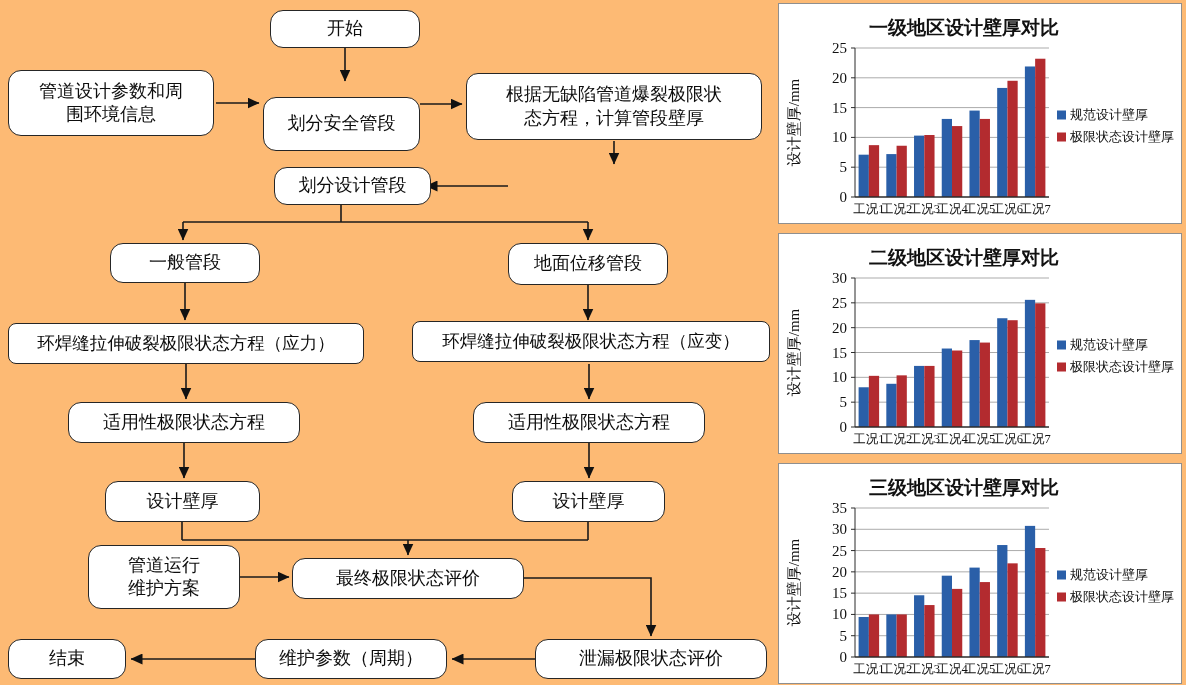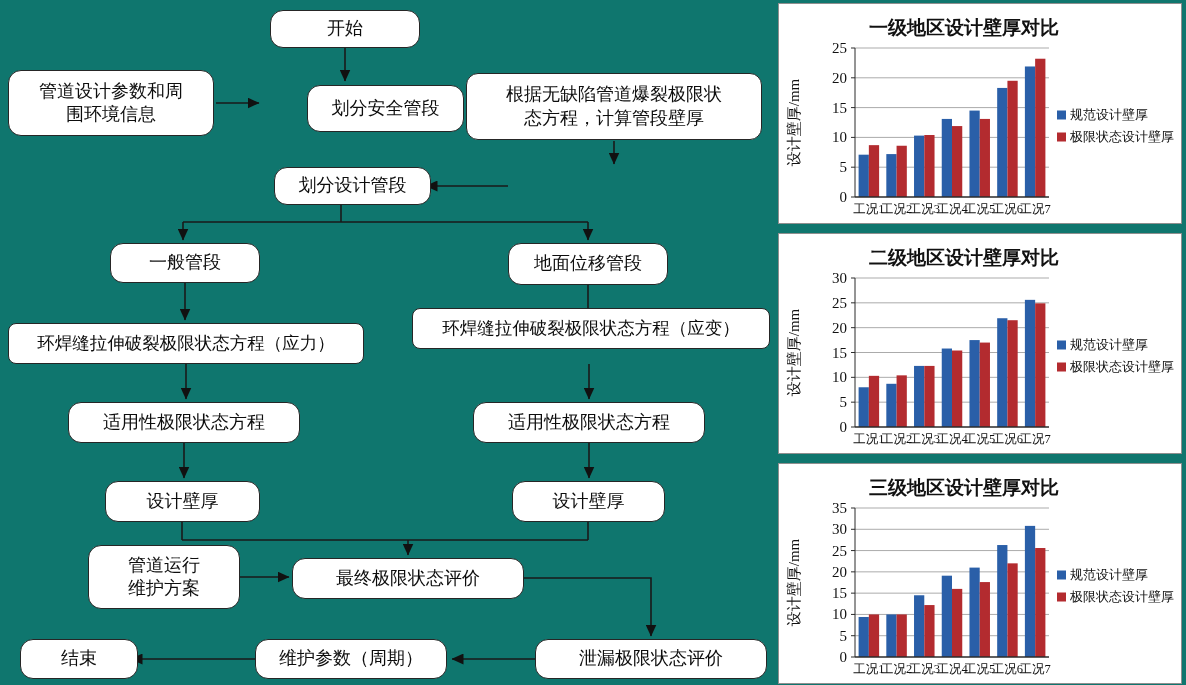--- a/index.html
+++ b/index.html
@@ -1,17 +1,17 @@
 <!DOCTYPE html>
 <html><head>
 <meta charset="utf-8">
 <style>
   html,body{margin:0;padding:0;background:#ffffff;}
   body{font-family:"Liberation Serif", serif; color:#0d0d0d;}
-  .page{position:relative;width:1186px;height:685px;background:#0f766e;overflow:hidden;}
+  .page{position:relative;width:1186px;height:685px;background:#fdba74;overflow:hidden;}
   
   .flowchart{position:absolute;left:0;top:0;width:778px;height:685px;}
   .connectors{position:absolute;left:0;top:0;}
   .node{
     position:absolute;box-sizing:border-box;background:#fff;
     border:1.6px solid #262626;border-radius:13px;
     display:flex;align-items:center;justify-content:center;
     text-align:center;font-size:18px;line-height:1.3;
     white-space:pre-line;padding:2px 6px;
   }
@@ -58,38 +58,38 @@
         <path d="M240,577 H289" marker-end="url(#arr)"></path>
         <path d="M524,578 H651 V636" marker-end="url(#arr)"></path>
         <path d="M535,659 H452" marker-end="url(#arr)"></path>
         <path d="M255,659 H131" marker-end="url(#arr)"></path>
       </g>
     </svg>
 
     <div class="node" style="left:270px;top:10px;width:150px;height:38px;">开始</div>
     <div class="node" style="left:8px;top:70px;width:206px;height:66px;text-align:center;">管道设计参数和周
 围环境信息</div>
-    <div class="node" style="left:263px;top:85px;width:157px;height:47px;margin-left:44px;">划分安全管段</div>
+    <div class="node" style="left:263px;top:97px;width:157px;height:54px;">划分安全管段</div>
     <div class="node" style="left:466px;top:73px;width:296px;height:67px;border-radius:12px;">根据无缺陷管道爆裂极限状
 态方程，计算管段壁厚</div>
     <div class="node" style="left:274px;top:167px;width:157px;height:38px;">划分设计管段</div>
     <div class="node" style="left:508px;top:243px;width:160px;height:42px;">地面位移管段</div>
     <div class="node" style="left:110px;top:243px;width:150px;height:40px;">一般管段</div>
     <div class="node sm" style="left:8px;top:323px;width:356px;height:41px;">环焊缝拉伸破裂极限状态方程（应力）</div>
-    <div class="node sm" style="left:412px;top:308px;width:358px;height:41px;">环焊缝拉伸破裂极限状态方程（应变）</div>
+    <div class="node sm" style="left:412px;top:321px;width:358px;height:41px;">环焊缝拉伸破裂极限状态方程（应变）</div>
     <div class="node" style="left:68px;top:402px;width:232px;height:41px;">适用性极限状态方程</div>
     <div class="node" style="left:473px;top:402px;width:232px;height:41px;">适用性极限状态方程</div>
     <div class="node" style="left:105px;top:481px;width:155px;height:41px;">设计壁厚</div>
     <div class="node" style="left:512px;top:481px;width:153px;height:41px;">设计壁厚</div>
     <div class="node" style="left:88px;top:545px;width:152px;height:64px;">管道运行
 维护方案</div>
     <div class="node" style="left:292px;top:558px;width:232px;height:41px;">最终极限状态评价</div>
     <div class="node" style="left:535px;top:639px;width:232px;height:40px;">泄漏极限状态评价</div>
     <div class="node" style="left:255px;top:639px;width:192px;height:40px;">维护参数（周期）</div>
-    <div class="node" style="left:8px;top:639px;width:118px;height:40px;margin-left:12px;">结束</div>
+    <div class="node" style="left:8px;top:639px;width:118px;height:40px;">结束</div>
   </div>
 
   <div class="charts">
     <div class="chart-panel">
       <svg viewBox="0 0 402 219">
           <line x1="76" y1="163.2" x2="270" y2="163.2" stroke="#ababab" stroke-width="1"></line>
           <line x1="76" y1="133.4" x2="270" y2="133.4" stroke="#ababab" stroke-width="1"></line>
           <line x1="76" y1="103.60000000000001" x2="270" y2="103.60000000000001" stroke="#ababab" stroke-width="1"></line>
           <line x1="76" y1="73.8" x2="270" y2="73.8" stroke="#ababab" stroke-width="1"></line>
           <line x1="76" y1="44" x2="270" y2="44" stroke="#ababab" stroke-width="1"></line>

